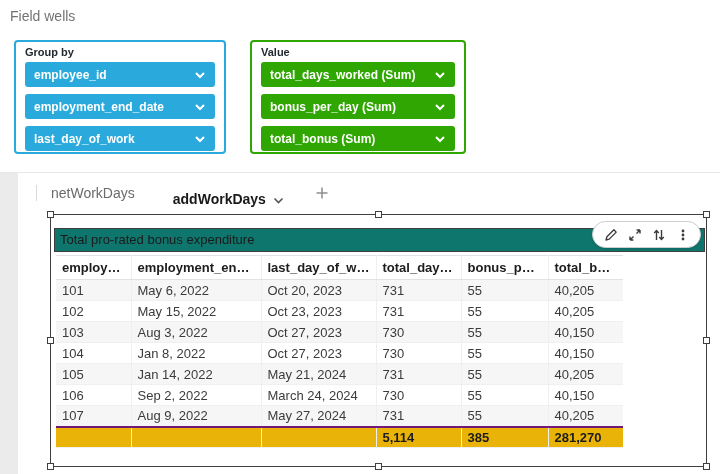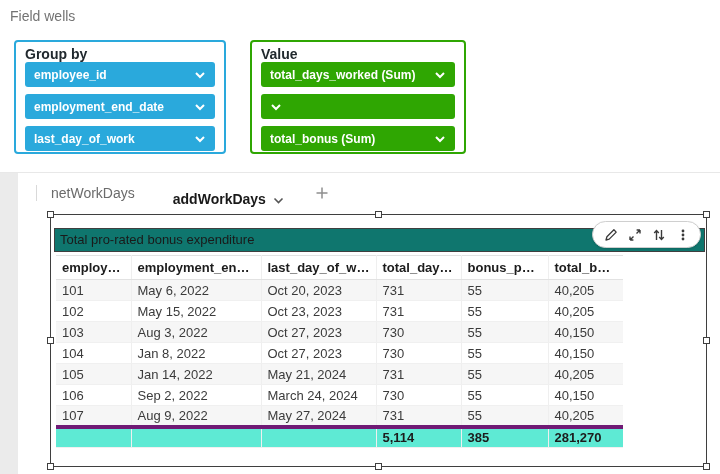--- a/index.html
+++ b/index.html
@@ -10,21 +10,21 @@
   *{box-sizing:border-box;margin:0;padding:0;}
   html,body{width:720px;height:474px;overflow:hidden;background:#fff;
     font-family:"Liberation Sans",sans-serif;color:#2b2b2b;}
   .abs{position:absolute;}
 
   
   .fw-title{left:10px;top:8px;font-size:14px;color:#737373;}
   .well-box{top:40px;height:114px;border-radius:4px;background:#fff;padding:4px 9px 0 9px;}
   .well-box.groupby{left:14px;width:212px;border:2px solid var(--dimension-blue);}
   .well-box.value{left:250px;width:216px;border:2px solid var(--measure-green);}
-  .well-label{font-size:14px;font-weight:bold;color:#21292e;height:14px;margin-bottom:2px;}
+  .well-label{font-size:11px;font-weight:bold;color:#21292e;height:14px;margin-bottom:2px;}
   .pill{height:25px;margin-bottom:7px;border-radius:3px;display:flex;align-items:center;
     justify-content:space-between;padding:0 9px;color:#fff;font-size:12px;font-weight:bold;cursor:pointer;}
   .pill.blue{background:var(--dimension-blue);gap:6px;}
   .pill.green{background:var(--measure-green);}
   .pill svg{flex:0 0 auto;}
 
   
   .sheet{left:0;top:172px;width:720px;height:302px;background:#fff;border-top:1px solid #e8e8e8;}
   .gutter{left:0;top:0;width:18px;height:302px;background:#ebebeb;}
   .tabbar{left:36px;top:6px;height:28px;display:flex;align-items:center;}
@@ -52,21 +52,21 @@
   .tablewrap{left:5px;top:40px;width:567px;}
   table{border-collapse:collapse;width:567px;table-layout:fixed;font-size:13px;color:#3b3b3b;}
   th,td{padding:0 6px;border-right:1px solid #efefef;border-bottom:1px solid #f0f0f0;overflow:hidden;
     white-space:nowrap;text-overflow:ellipsis;}
   th{height:24px;font-weight:bold;color:#1c1c1c;border-top:1px solid #e2e2e2;border-bottom:1px solid #e2e2e2;cursor:pointer;}
   td{height:21px;}
   th:last-child,td:last-child{border-right:none;}
   col.c0{width:75px;} col.c1{width:130px;} col.c2{width:115px;}
   col.c3{width:85px;} col.c4{width:87px;} col.c5{width:75px;}
   tbody tr:nth-child(odd) td{background:#f6f6f6;}
-  tfoot td{background:#5eead4;font-weight:bold;color:#1c1c1c;border-top:4px solid #701a75;}
+  tfoot td{background:#eab308;font-weight:bold;color:#1c1c1c;border-top:2px solid #701a75;}
   .al-right{text-align:left;margin-left:13px;} .al-left{text-align:left;}
 </style>
 </head>
 <body>
 
 <div class="abs fw-title">Field wells</div>
 
 <div class="abs well-box groupby">
   <div class="well-label">Group by</div>
   <div class="pill blue">
@@ -91,20 +91,21 @@
 
 <div class="abs well-box value">
   <div class="well-label">Value</div>
   <div class="pill green">
     <span>total_days_worked (Sum)</span>
     <span><svg width="12" height="8" viewBox="0 0 12 8">
           <polyline points="2,2 6,6 10,2" fill="none" stroke="#fff" stroke-width="2"></polyline>
         </svg></span>
   </div>
   <div class="pill green">
+    <span>bonus_per_day (Sum)</span>
     <span><svg width="12" height="8" viewBox="0 0 12 8">
           <polyline points="2,2 6,6 10,2" fill="none" stroke="#fff" stroke-width="2"></polyline>
         </svg></span>
   </div>
   <div class="pill green">
     <span>total_bonus (Sum)</span>
     <span><svg width="12" height="8" viewBox="0 0 12 8">
           <polyline points="2,2 6,6 10,2" fill="none" stroke="#fff" stroke-width="2"></polyline>
         </svg></span>
   </div>

